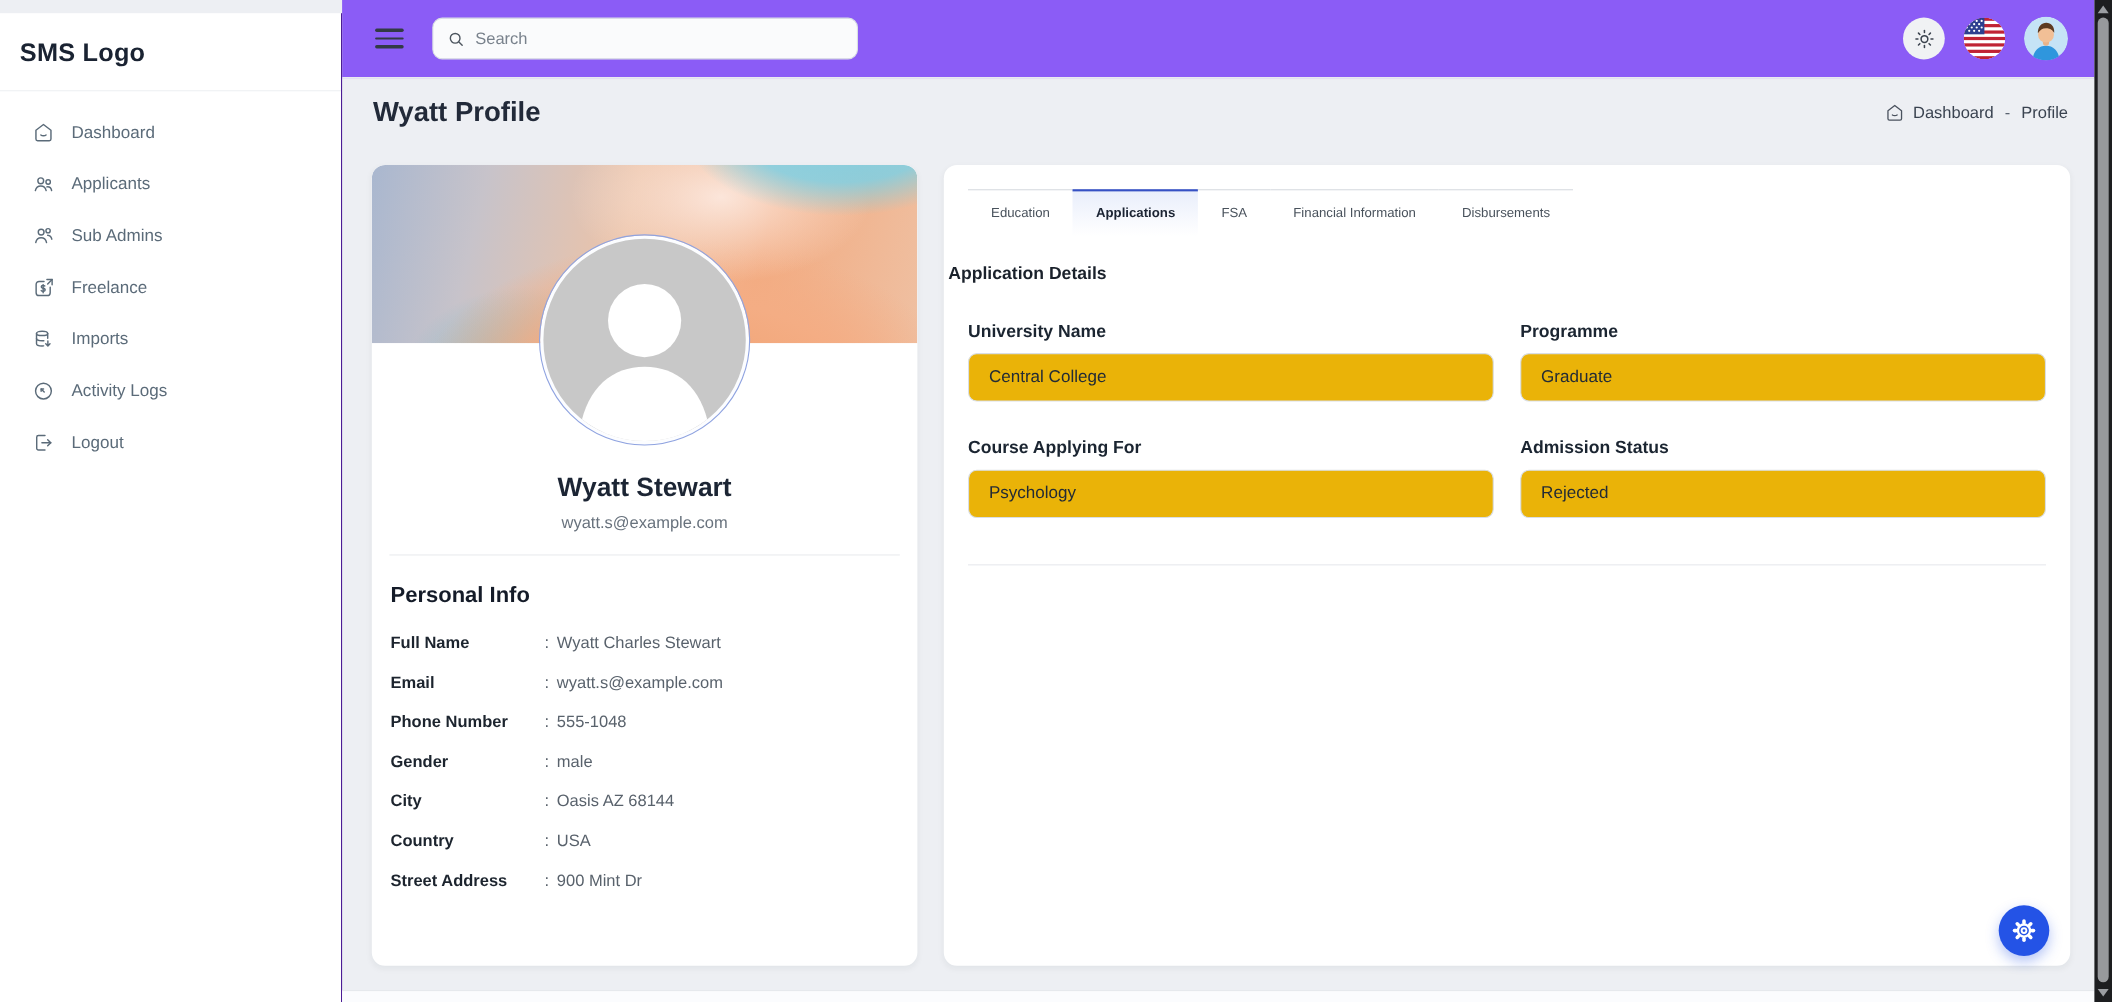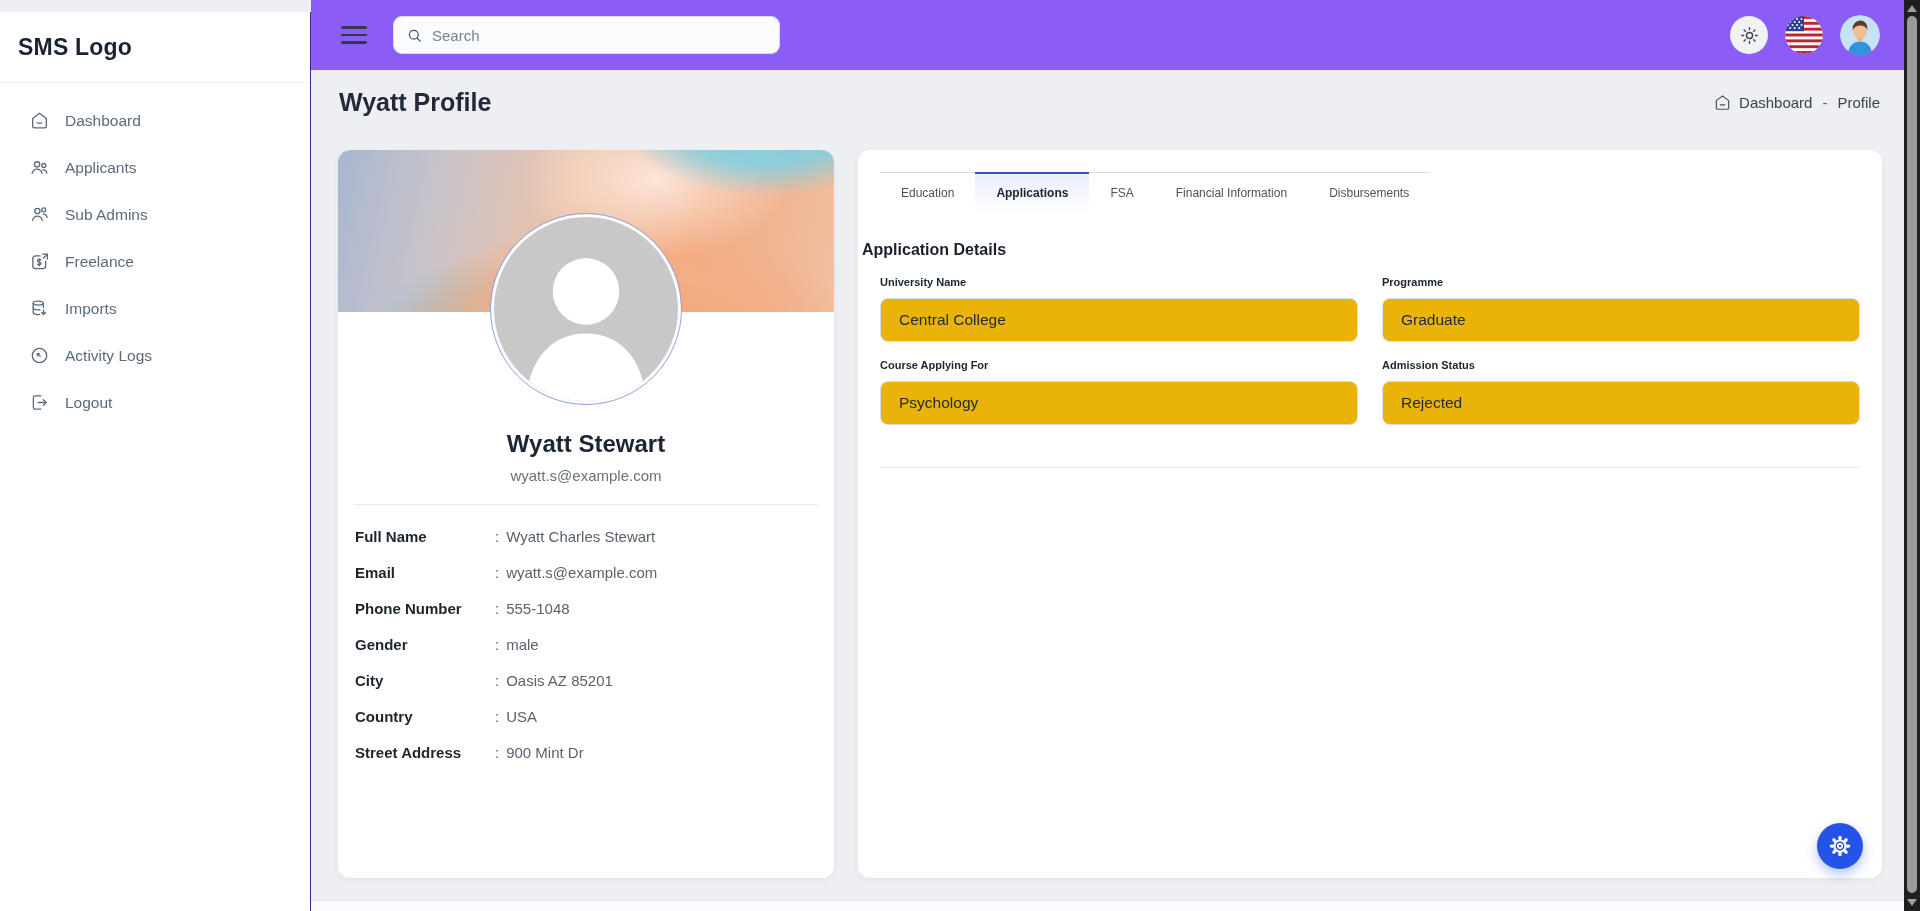--- a/index.html
+++ b/index.html
@@ -110,21 +110,21 @@
     border-top:1px solid #d7dbe0; position:relative;
   }
   .tab.active {
     color:#1b2433; font-weight:700; border-top:2.5px solid #3651c4; padding-top:11.5px;
     background:linear-gradient(180deg, #e9eefb 0%, rgba(233,238,251,.35) 62%, rgba(233,238,251,0) 100%);
   }
   .app-section-title { margin:26px 4px 0; font-size:16px; font-weight:700; color:#1a212b; }
   .form-grid {
     margin:0 22px; display:grid; grid-template-columns:1fr 1fr; column-gap:24px;
   }
-  .field-label { margin:17px 0 10px; font-size:11px; font-weight:700; color:#1b2531; }
+  .field-label { margin:34px 0 10px; font-size:16px; font-weight:700; color:#1b2531; }
   .field-input {
     width:100%; height:44px; border:1px solid #d9dee4; border-radius:8px;
     background:#eab308; padding:0 18px; font-size:15.5px; color:#232b35;
     font-family:"Liberation Sans", sans-serif; outline:none;
   }
   .form-divider { margin:42px 22px 0; border-top:1px solid #e7e9ed; }
 
   
   .fab {
     position:absolute; left:1817px; top:823px; width:46px; height:46px; border-radius:50%;
@@ -344,40 +344,41 @@
     <div class="avatar-ring">
       <svg viewBox="0 0 188 188">
         <circle cx="94" cy="76" r="34" fill="#ffffff"></circle>
         <path d="M34 176c7-38 30-57 60-57s53 19 60 57c-15 13-37 19-60 19s-45-6-60-19z" fill="#ffffff"></path>
       </svg>
     </div>
     <div class="profile-name">Wyatt Stewart</div>
     <div class="profile-email">wyatt.s@example.com</div>
     <div class="pc-divider"></div>
     <div class="personal">
+      <div class="section-title">Personal Info</div>
       <div class="info-rows">
         <div class="info-row">
           <span class="info-label">Full Name</span>
           <span class="info-value"><span class="colon">:</span><span>Wyatt Charles Stewart</span></span>
         </div>
         <div class="info-row">
           <span class="info-label">Email</span>
           <span class="info-value"><span class="colon">:</span><span>wyatt.s@example.com</span></span>
         </div>
         <div class="info-row">
           <span class="info-label">Phone Number</span>
           <span class="info-value"><span class="colon">:</span><span>555-1048</span></span>
         </div>
         <div class="info-row">
           <span class="info-label">Gender</span>
           <span class="info-value"><span class="colon">:</span><span>male</span></span>
         </div>
         <div class="info-row">
           <span class="info-label">City</span>
-          <span class="info-value"><span class="colon">:</span><span>Oasis AZ 85201</span></span>
+          <span class="info-value"><span class="colon">:</span><span>Oasis AZ 68144</span></span>
         </div>
         <div class="info-row">
           <span class="info-label">Country</span>
           <span class="info-value"><span class="colon">:</span><span>USA</span></span>
         </div>
         <div class="info-row">
           <span class="info-label">Street Address</span>
           <span class="info-value"><span class="colon">:</span><span>900 Mint Dr</span></span>
         </div>
       </div>

